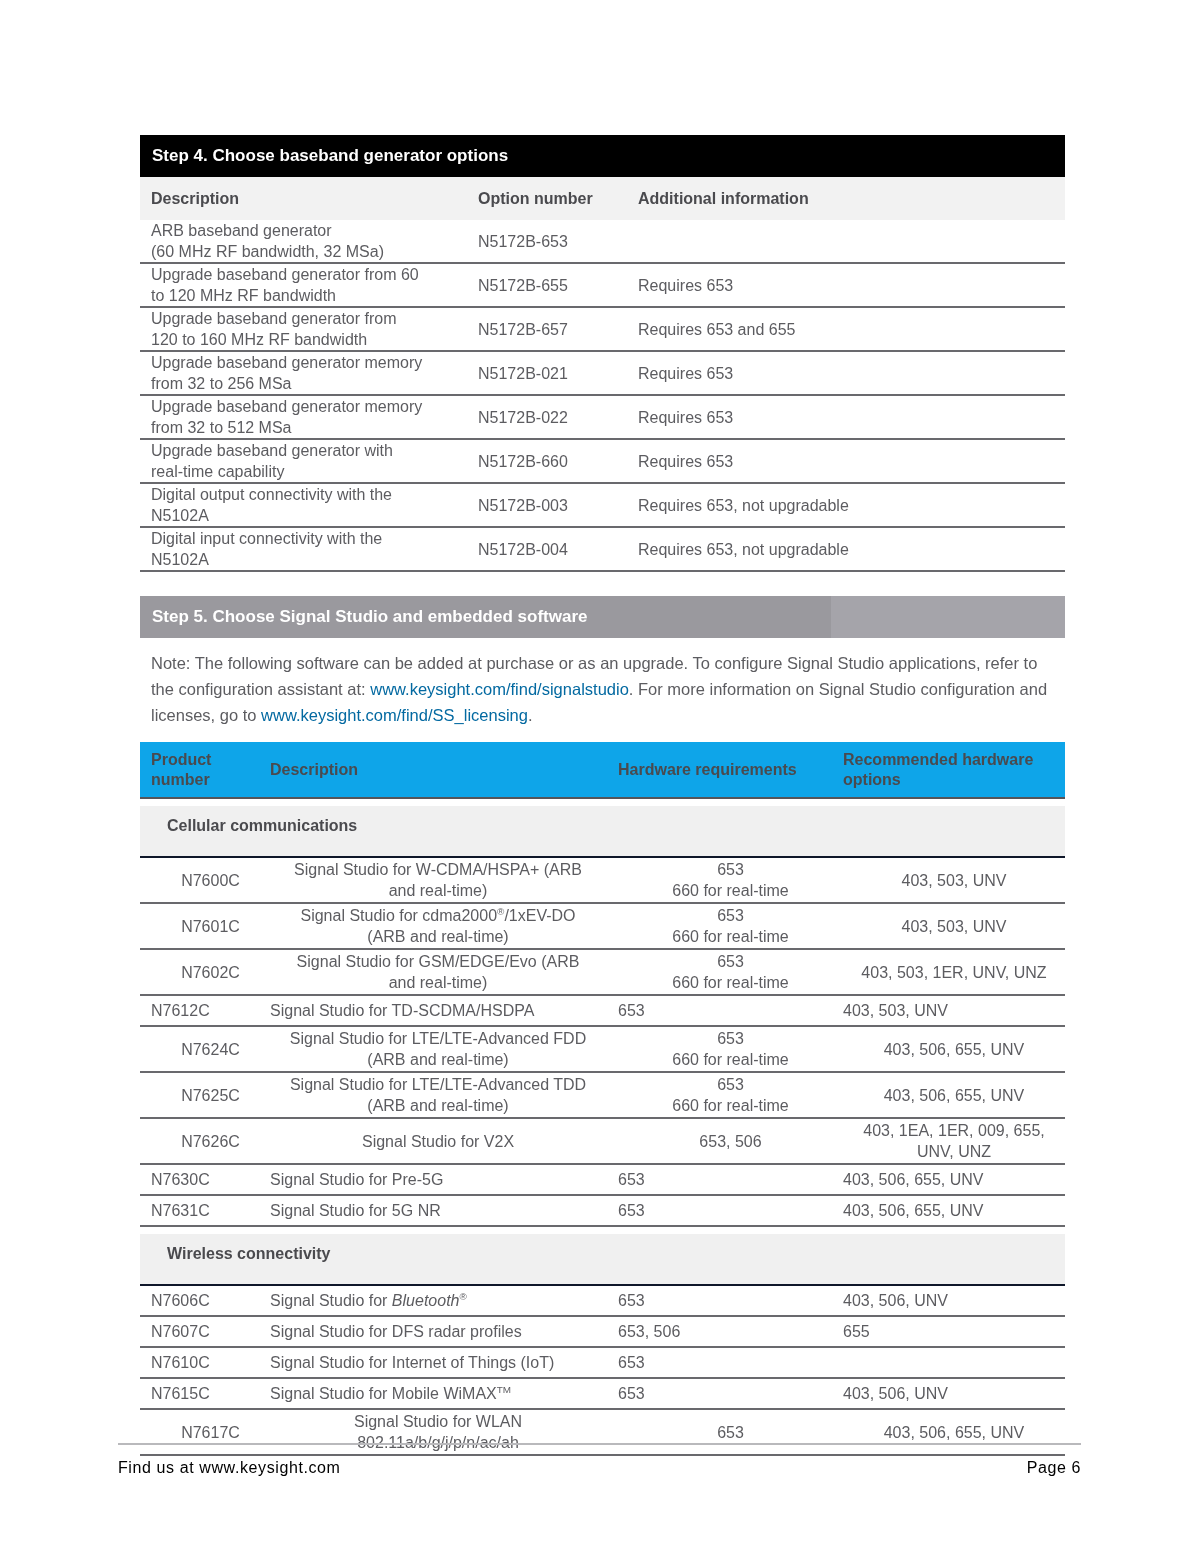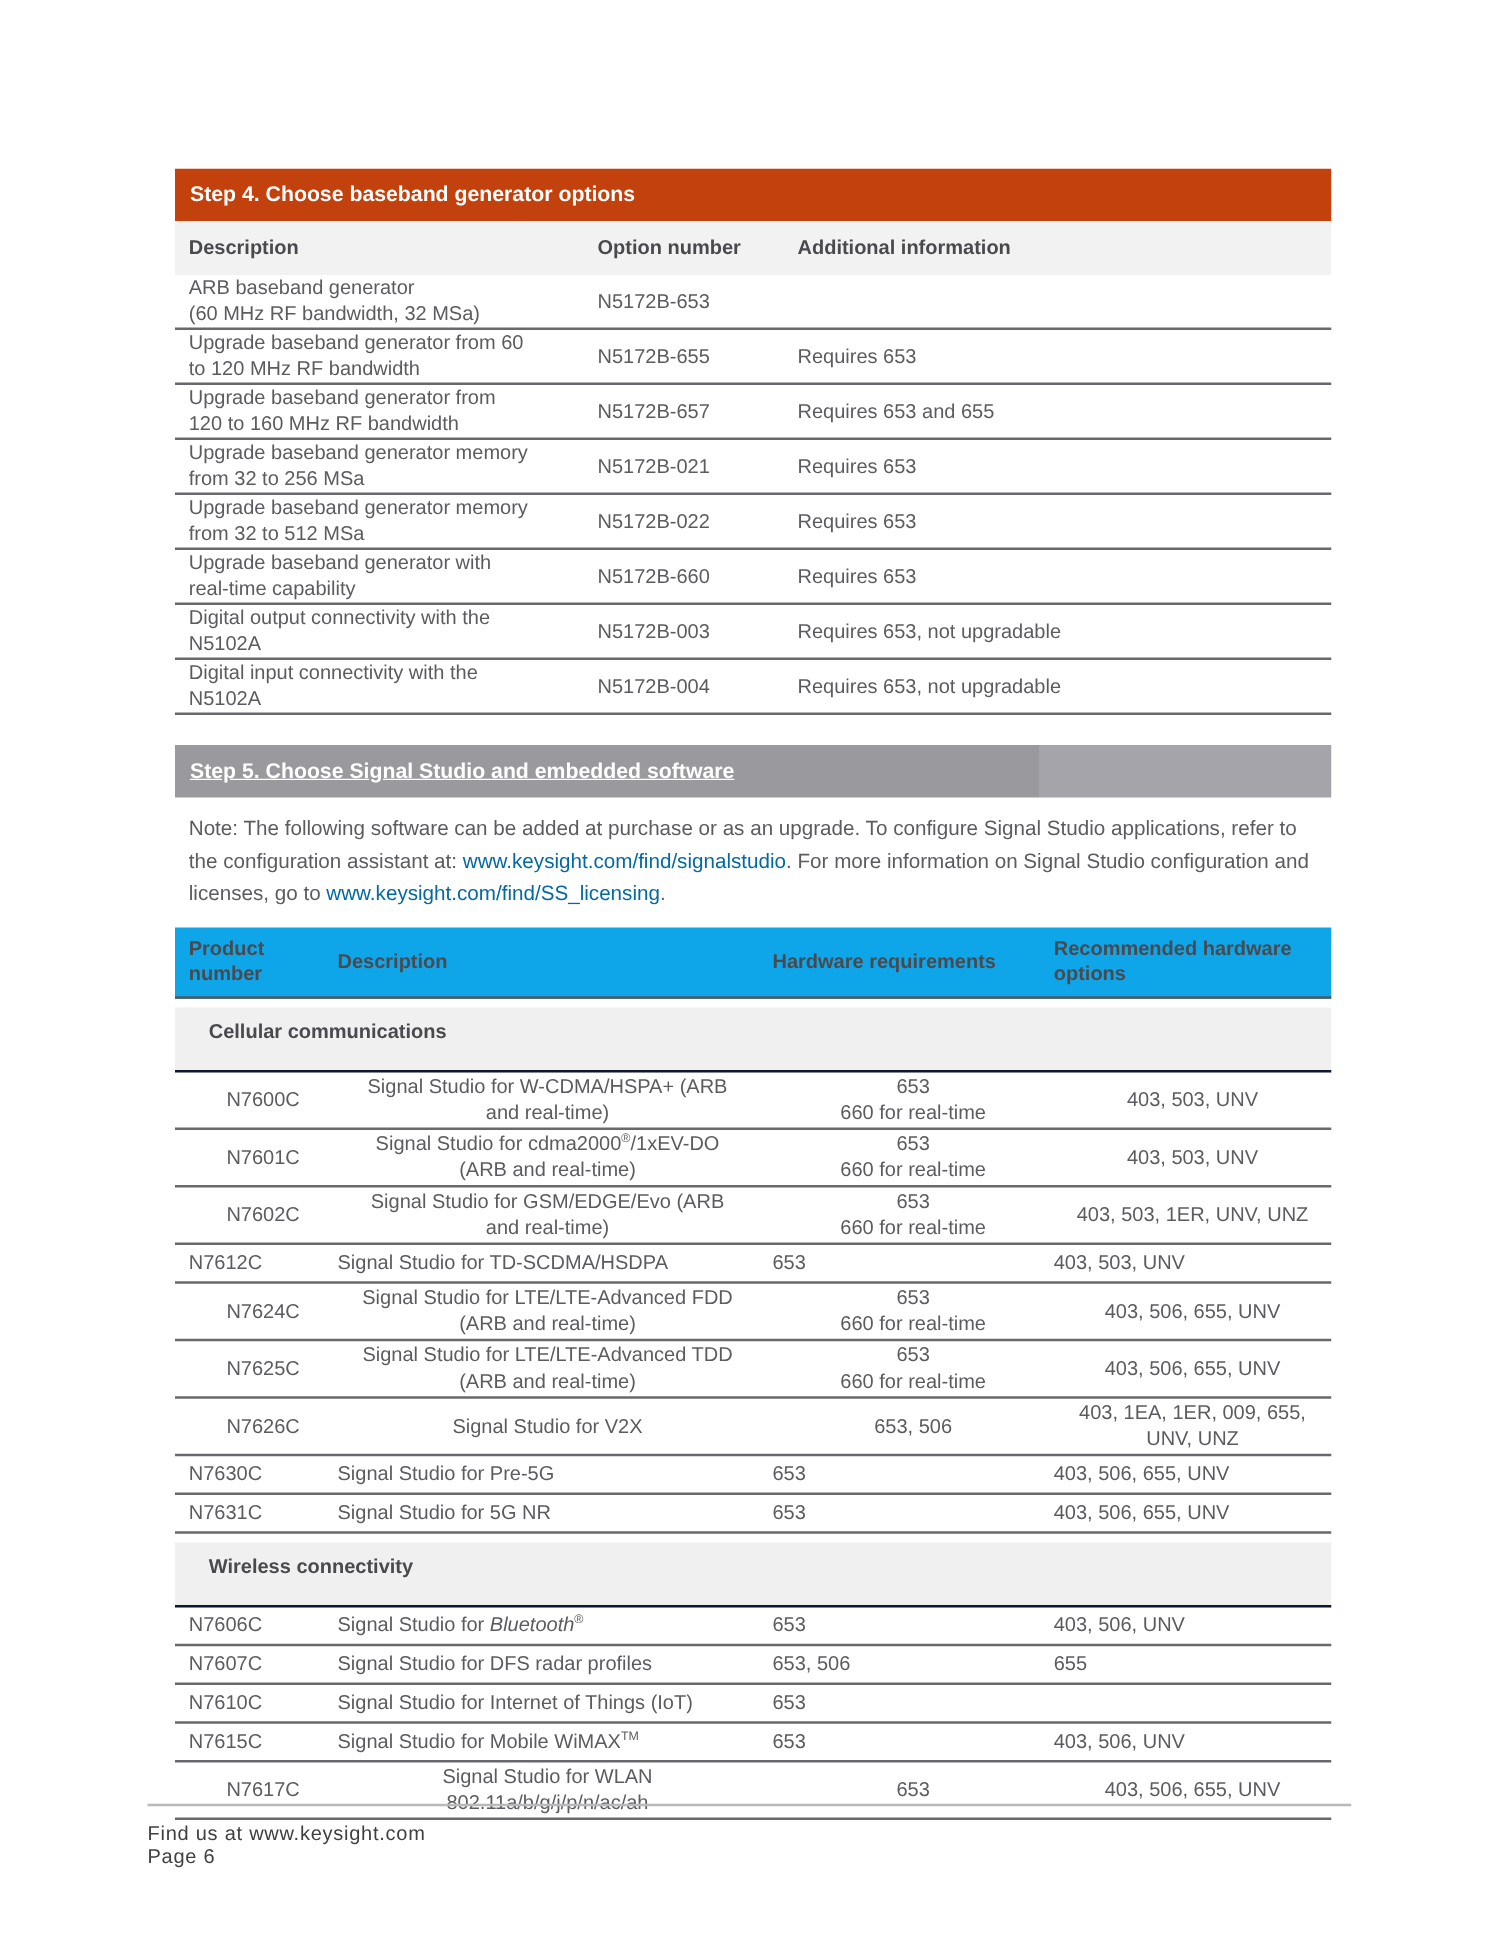--- a/index.html
+++ b/index.html
@@ -5,26 +5,25 @@
   html,body{margin:0;padding:0;}
   body{
     width:1199px;height:1551px;position:relative;background:#ffffff;overflow:hidden;
     font-family:"Liberation Sans","DejaVu Sans",sans-serif;
     color:#5c5c60;
   }
   .content{position:absolute;left:140px;top:135px;width:925px;}
 
   
   .stepbar{
-    height:42px;line-height:42px;background:#c2410c;color:#ffffff;
+    height:42px;line-height:42px;background:#000000;color:#ffffff;
     font-size:17px;font-weight:bold;padding-left:12px;box-sizing:border-box;
   }
   .stepbar.step5{
     background:linear-gradient(to right,#9a999e 0,#9a999e 691px,#a5a4aa 691px,#a5a4aa 100%);
-    text-decoration:underline;
   }
 
   
   .c{white-space:pre-line;font-size:16px;line-height:21px;}
   sup{font-size:62%;line-height:0;vertical-align:super;}
 
   
   .t1head,.t1row{display:grid;grid-template-columns:338px 160px 1fr;align-items:center;box-sizing:border-box;}
   .t1head{background:#f2f2f2;min-height:43px;font-weight:bold;color:#4a4a4e;font-size:16px;}
   .t1row{min-height:44px;border-bottom:2px solid #69696d;}
@@ -47,21 +46,21 @@
   .section{
     background:#f0f0f0;height:52px;line-height:40px;font-weight:bold;color:#4a4a4e;
     font-size:16px;padding-left:27px;box-sizing:border-box;margin-top:7px;
     border-bottom:2px solid #0f172a;
   }
   .gap-t1-t2{height:24px;}
 
   
   .footer{position:absolute;left:118px;width:963px;top:1443px;}
   .footer-line{height:2px;background:#b9b9bc;margin-bottom:14px;}
-  .footer-text{display:flex;justify-content:space-between;color:#404040;font-size:16px;letter-spacing:0.6px;flex-direction:column;}
+  .footer-text{display:flex;justify-content:space-between;color:#000000;font-size:16px;letter-spacing:0.6px;}
 </style>
 </head>
 <body>
 
 <div class="content">
 
   <div class="stepbar">Step 4. Choose baseband generator options</div>
 
   <div class="t1head">
     <div class="c padl">Description</div>

